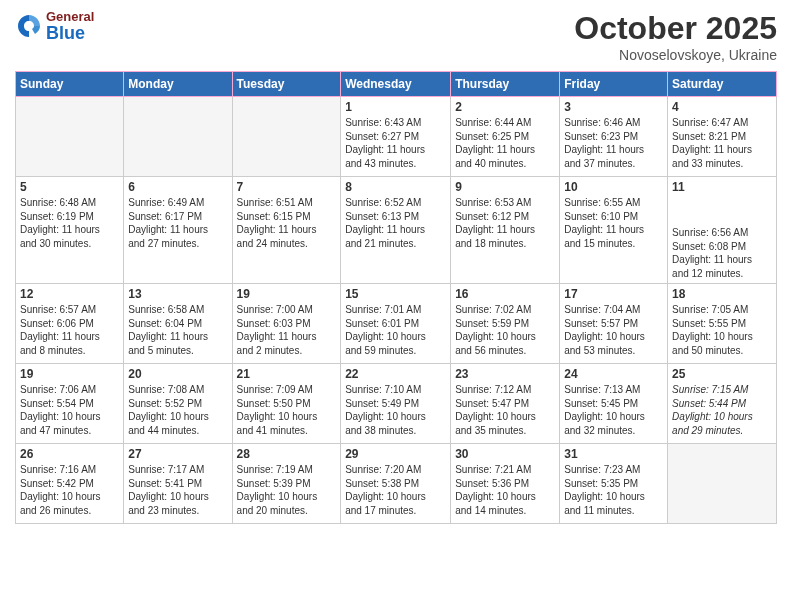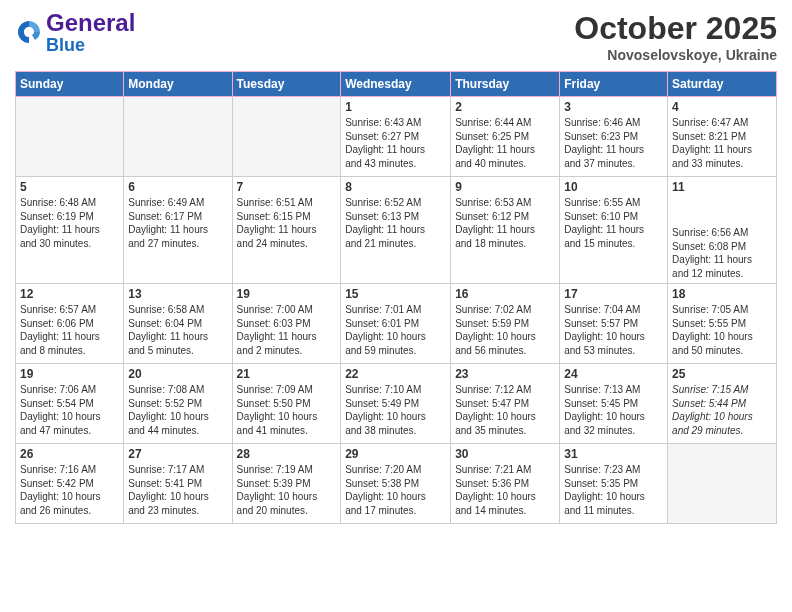--- a/index.html
+++ b/index.html
@@ -23,23 +23,23 @@
     .logo {
       display: flex;
       align-items: center;
     }
     .logo-text {
       display: flex;
       flex-direction: column;
       line-height: 1.1;
     }
     .logo-general {
-      font-size: 24px;
+      font-size: 13px;
       font-weight: bold;
-      color: #4c1d95;
+      color: #7f1d1d;
     }
     .logo-blue {
       font-size: 18px;
       font-weight: bold;
       color: #1a6bbf;
     }
     .logo-icon {
       width: 28px;
       height: 28px;
       margin-right: 3px;
@@ -48,21 +48,20 @@
       text-align: right;
     }
     .month-title {
       font-size: 32px;
       font-weight: bold;
       color: #333;
     }
     .subtitle {
       font-size: 14px;
       color: #555;
-      font-weight: bold;
     }
     .calendar {
       width: 100%;
       border-collapse: collapse;
       font-size: 10.5px;
     }
     .calendar th {
       background-color: #2e6db4;
       color: #fff;
       padding: 5px 4px;

